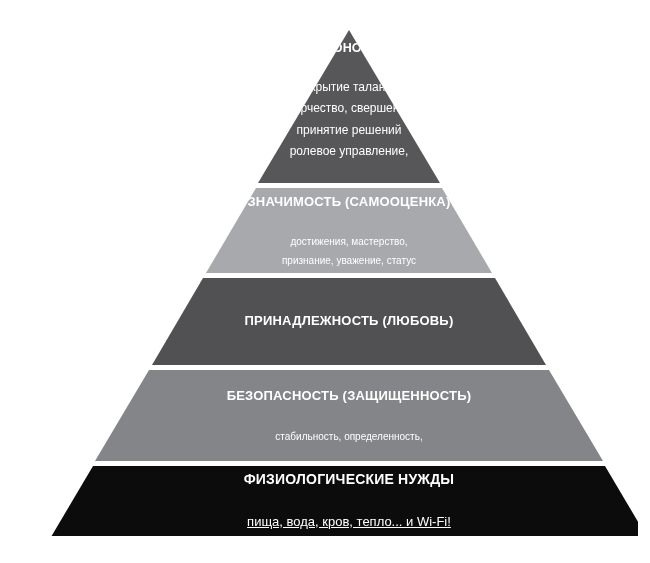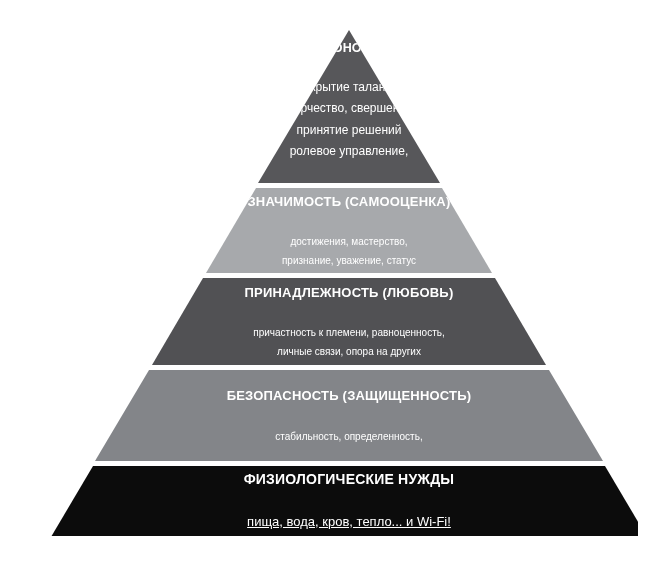--- a/index.html
+++ b/index.html
@@ -97,24 +97,20 @@
     <div class="body">
       <div>достижения, мастерство,</div>
       <div>признание, уважение, статус</div>
     </div>
   </div>
 
   <div class="level level-3" style="background-color: rgb(81, 81, 84);">
     <div class="title">
       <div>ПРИНАДЛЕЖНОСТЬ (ЛЮБОВЬ)</div>
     </div>
-    <div class="body">
-      <div>причастность к племени, равноценность,</div>
-      <div>личные связи, опора на других</div>
-    </div>
   </div>
 
   <div class="level level-4" style="background-color: rgb(131, 133, 137); text-align: center;">
     <div class="title">
       <div>БЕЗОПАСНОСТЬ (ЗАЩИЩЕННОСТЬ)</div>
     </div>
     <div class="body">
       <div>стабильность, определенность,</div>
     </div>
   </div>

